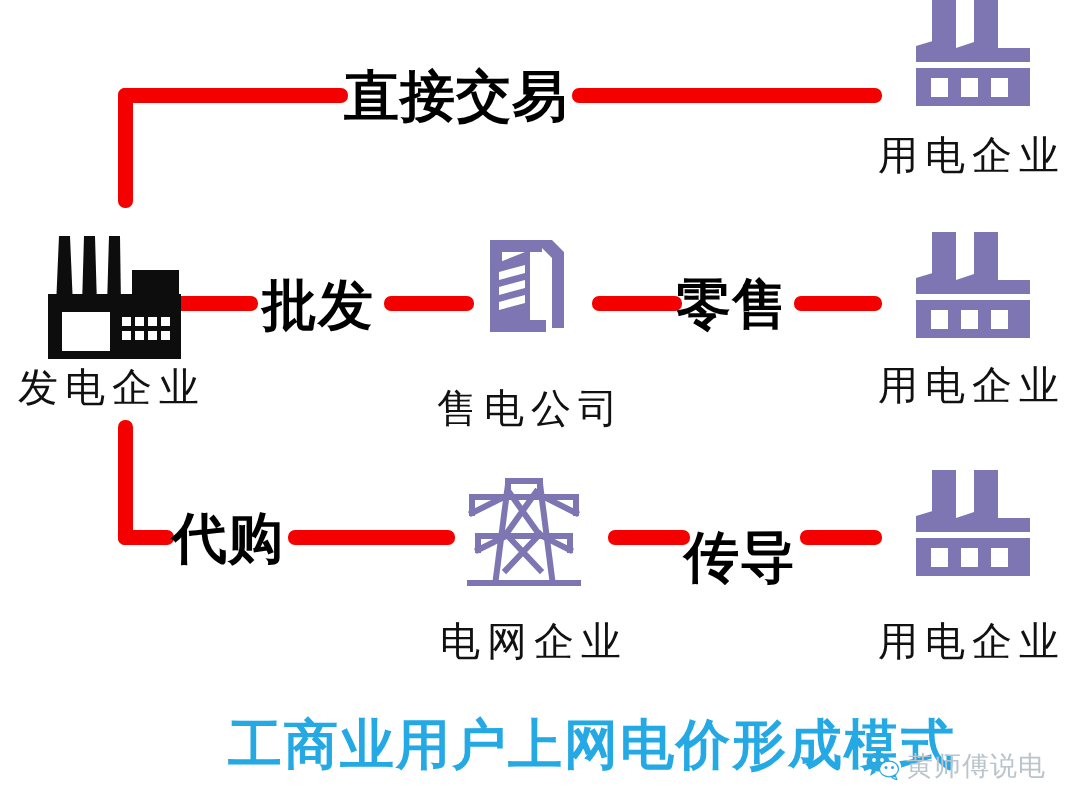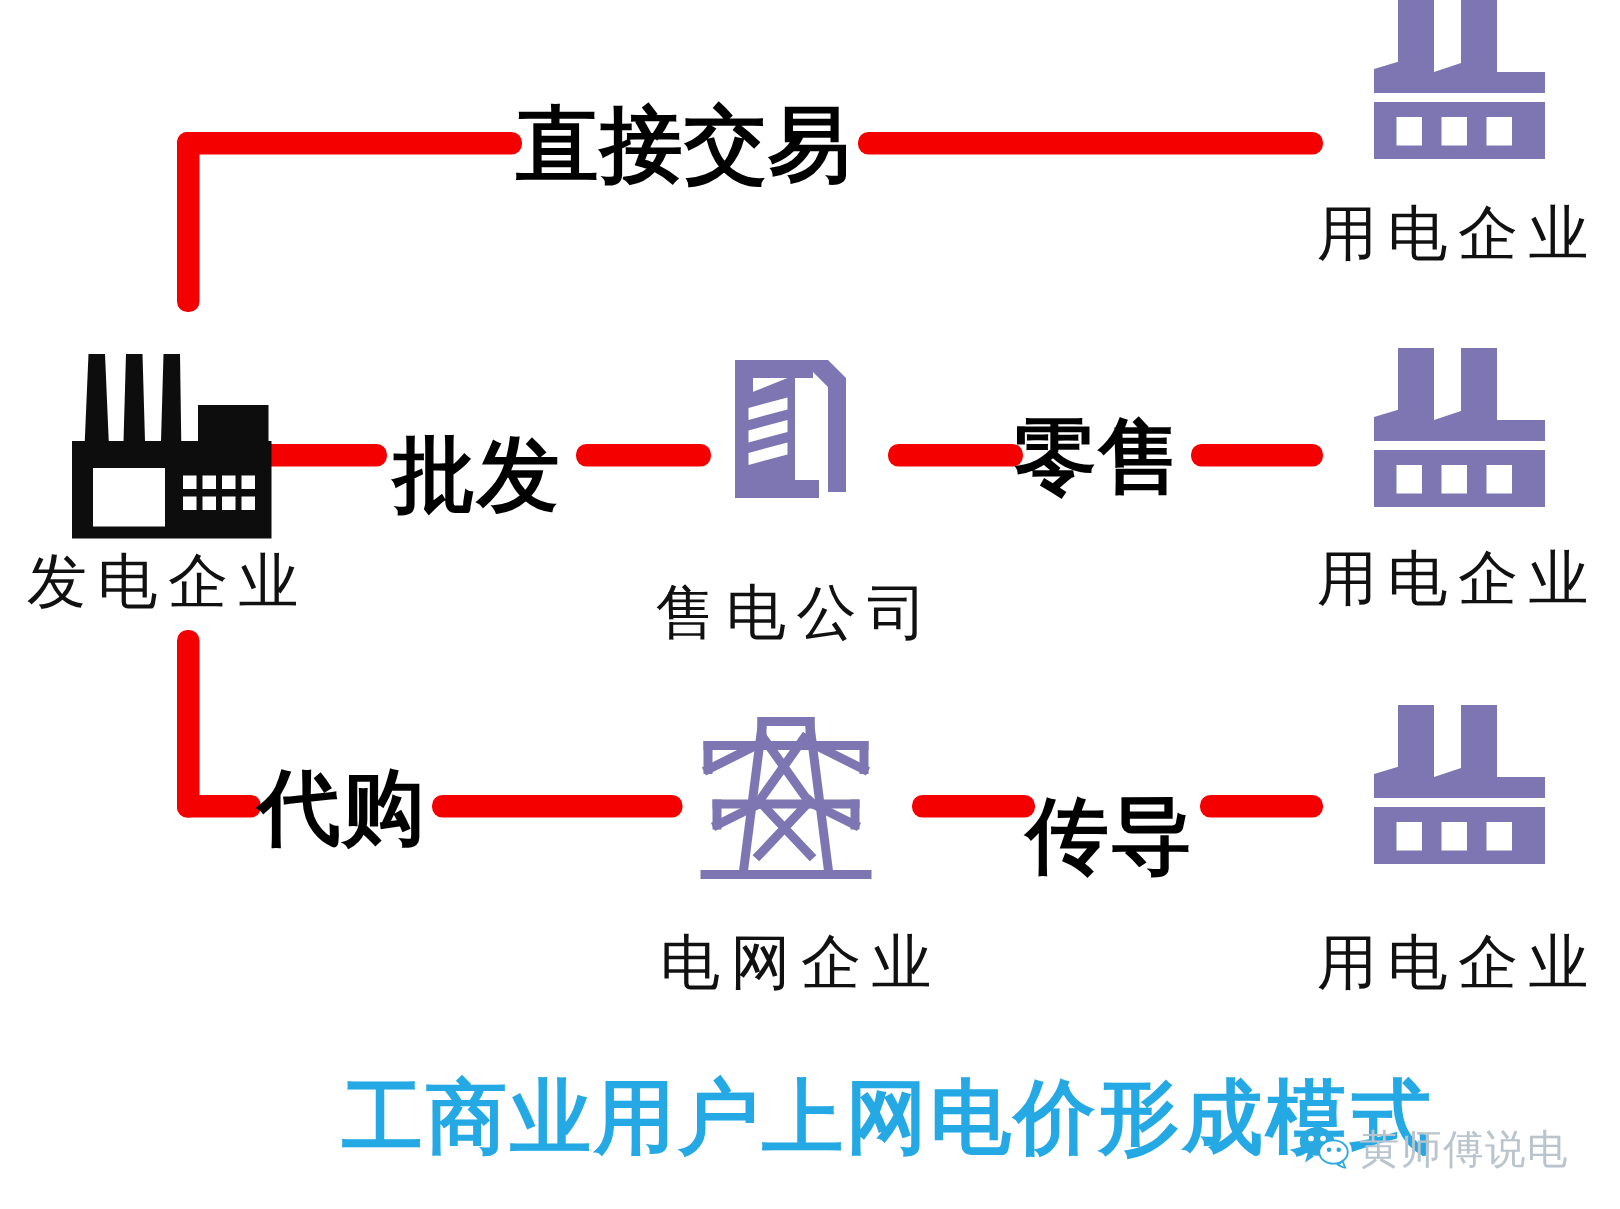--- a/index.html
+++ b/index.html
@@ -104,21 +104,21 @@
 <body>
 
 <div id="canvas">
 
   <div class="vline" style="left:118px; top:88px; height:120px;"></div>
   <div class="hline" style="left:118px; top:88px; width:230px;"></div>
   <span class="edge-label" style="left:344px; top:69px;">直接交易</span>
   <div class="hline" style="left:572px; top:88px; width:310px;"></div>
 
   <div class="hline" style="left:168px; top:296px; width:90px;"></div>
-  <span class="edge-label" style="left:262px; top:289px;">批发</span>
+  <span class="edge-label" style="left:262px; top:278px;">批发</span>
   <div class="hline" style="left:384px; top:296px; width:90px;"></div>
 
   <div class="hline" style="left:592px; top:296px; width:90px;"></div>
   <span class="edge-label" style="left:676px; top:277px;">零售</span>
   <div class="hline" style="left:794px; top:296px; width:88px;"></div>
 
   <div class="vline" style="left:118px; top:420px; height:125px;"></div>
   <div class="hline" style="left:118px; top:530px; width:56px;"></div>
   <span class="edge-label" style="left:172px; top:511px;">代购</span>
   <div class="hline" style="left:288px; top:530px; width:167px;"></div>

